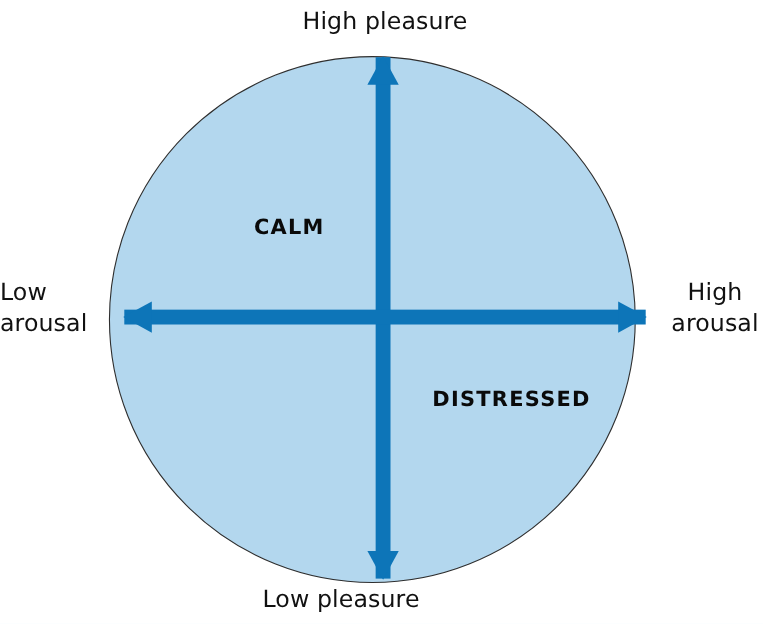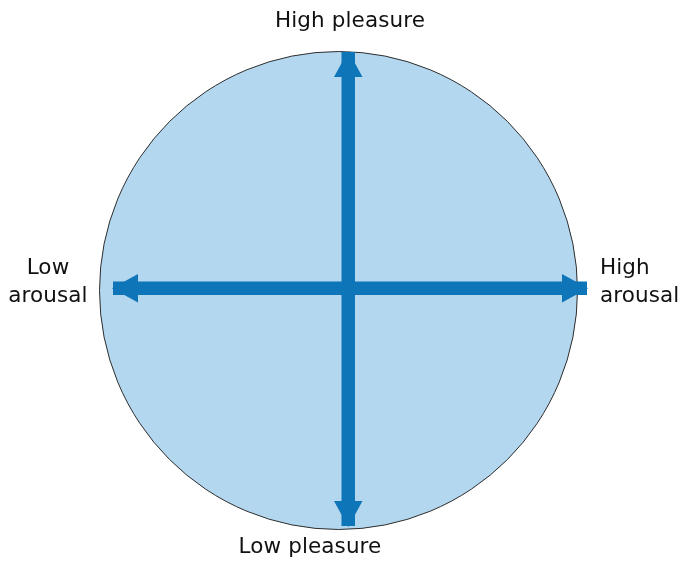--- a/index.html
+++ b/index.html
@@ -62,26 +62,27 @@
   .axis-label-bottom {
     left: 0;
     top: 532px;
     width: 620px;
     text-align: center;
   }
   .axis-label-left {
     left: 0px;
     top: 253px;
     width: 96px;
-    text-align: center;
+    text-align: left;
   }
   .axis-label-right {
     left: 600px;
     top: 253px;
     width: 100px;
+    text-align: center;
   }
 
   
   .quad-label {
     position: absolute;
     font-family: "DejaVu Sans", sans-serif;
     font-size: 19px;
     font-weight: 700;
     color: #0a0a0a;
     letter-spacing: 1.15px;
@@ -118,17 +119,19 @@
   <div class="axis-label axis-label-top">High pleasure</div>
 
   <div class="axis-label axis-label-bottom">Low pleasure</div>
 
   <div class="axis-label axis-label-left">Low
 arousal</div>
 
   <div class="axis-label axis-label-right">High
 arousal</div>
 
+  <div class="quad-label quad-calm">CALM</div>
 
 
 
+  <div class="quad-label quad-distressed">DISTRESSED</div>
 
 </div>
 
 </body></html>

